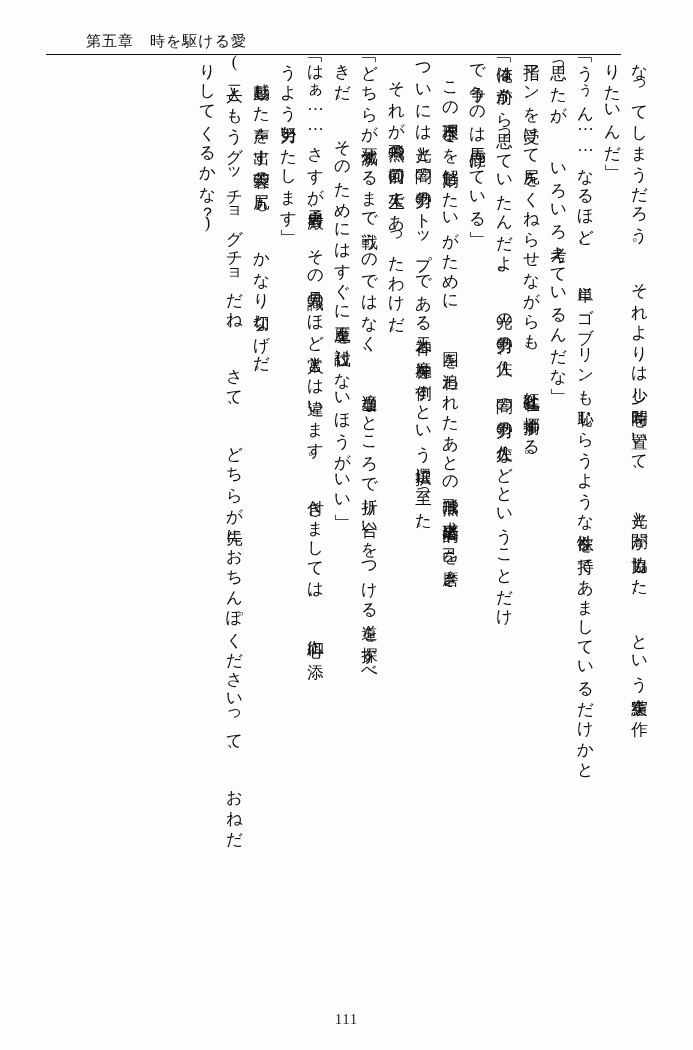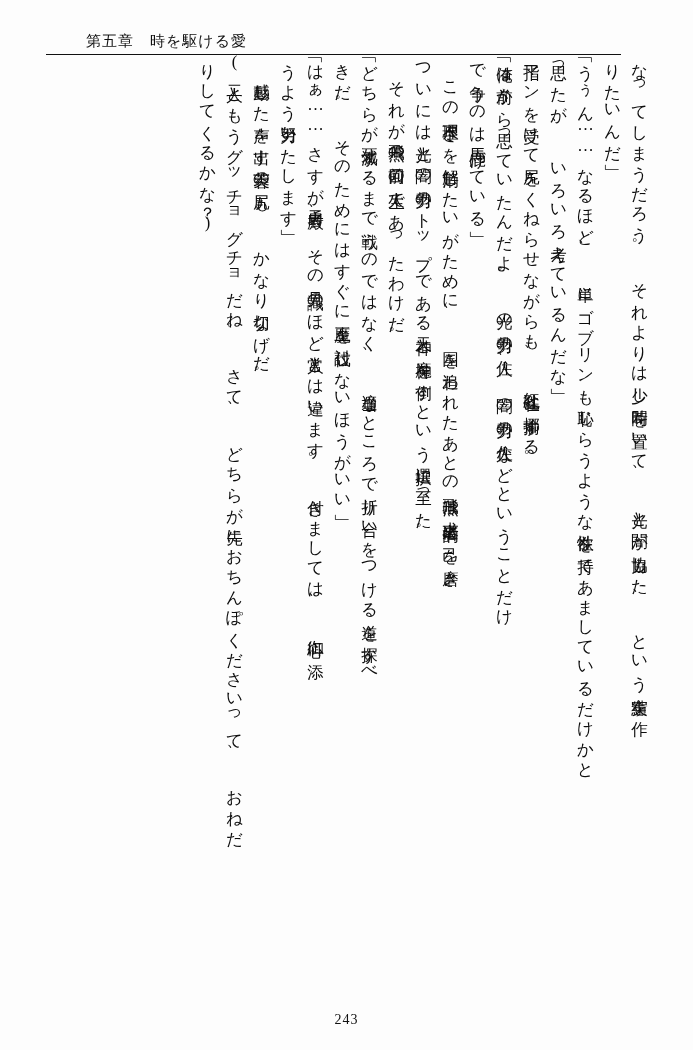--- a/index.html
+++ b/index.html
@@ -114,16 +114,16 @@
     <div class="vline">「どちらが死滅するまで戦うのではなく、　適当なところで折り合いをつける道を探すべ</div>
     <div class="vline">きだ。　そのためにはすぐに魔王を討伐しないほうがいい」</div>
     <div class="vline">「はぁ……さすが勇者殿、　その見識のほど常人とは違います。　付きましては、　御心に添</div>
     <div class="vline">うよう努力いたします」</div>
     <div class="vline indent">感動した声を出す芙蓉の尻も、　かなり切なげだ。</div>
     <div class="vline">(二人ともうグッチョグチョだね。　さて、　どちらが先におちんぽくださいって、　おねだ</div>
     <div class="vline">りしてくるかな？)</div>
   </div>
 
   <div class="footer">
-    <span class="page-number">243</span>
+    <span class="page-number">111</span>
   </div>
 
 </div>
 
 </body></html>

